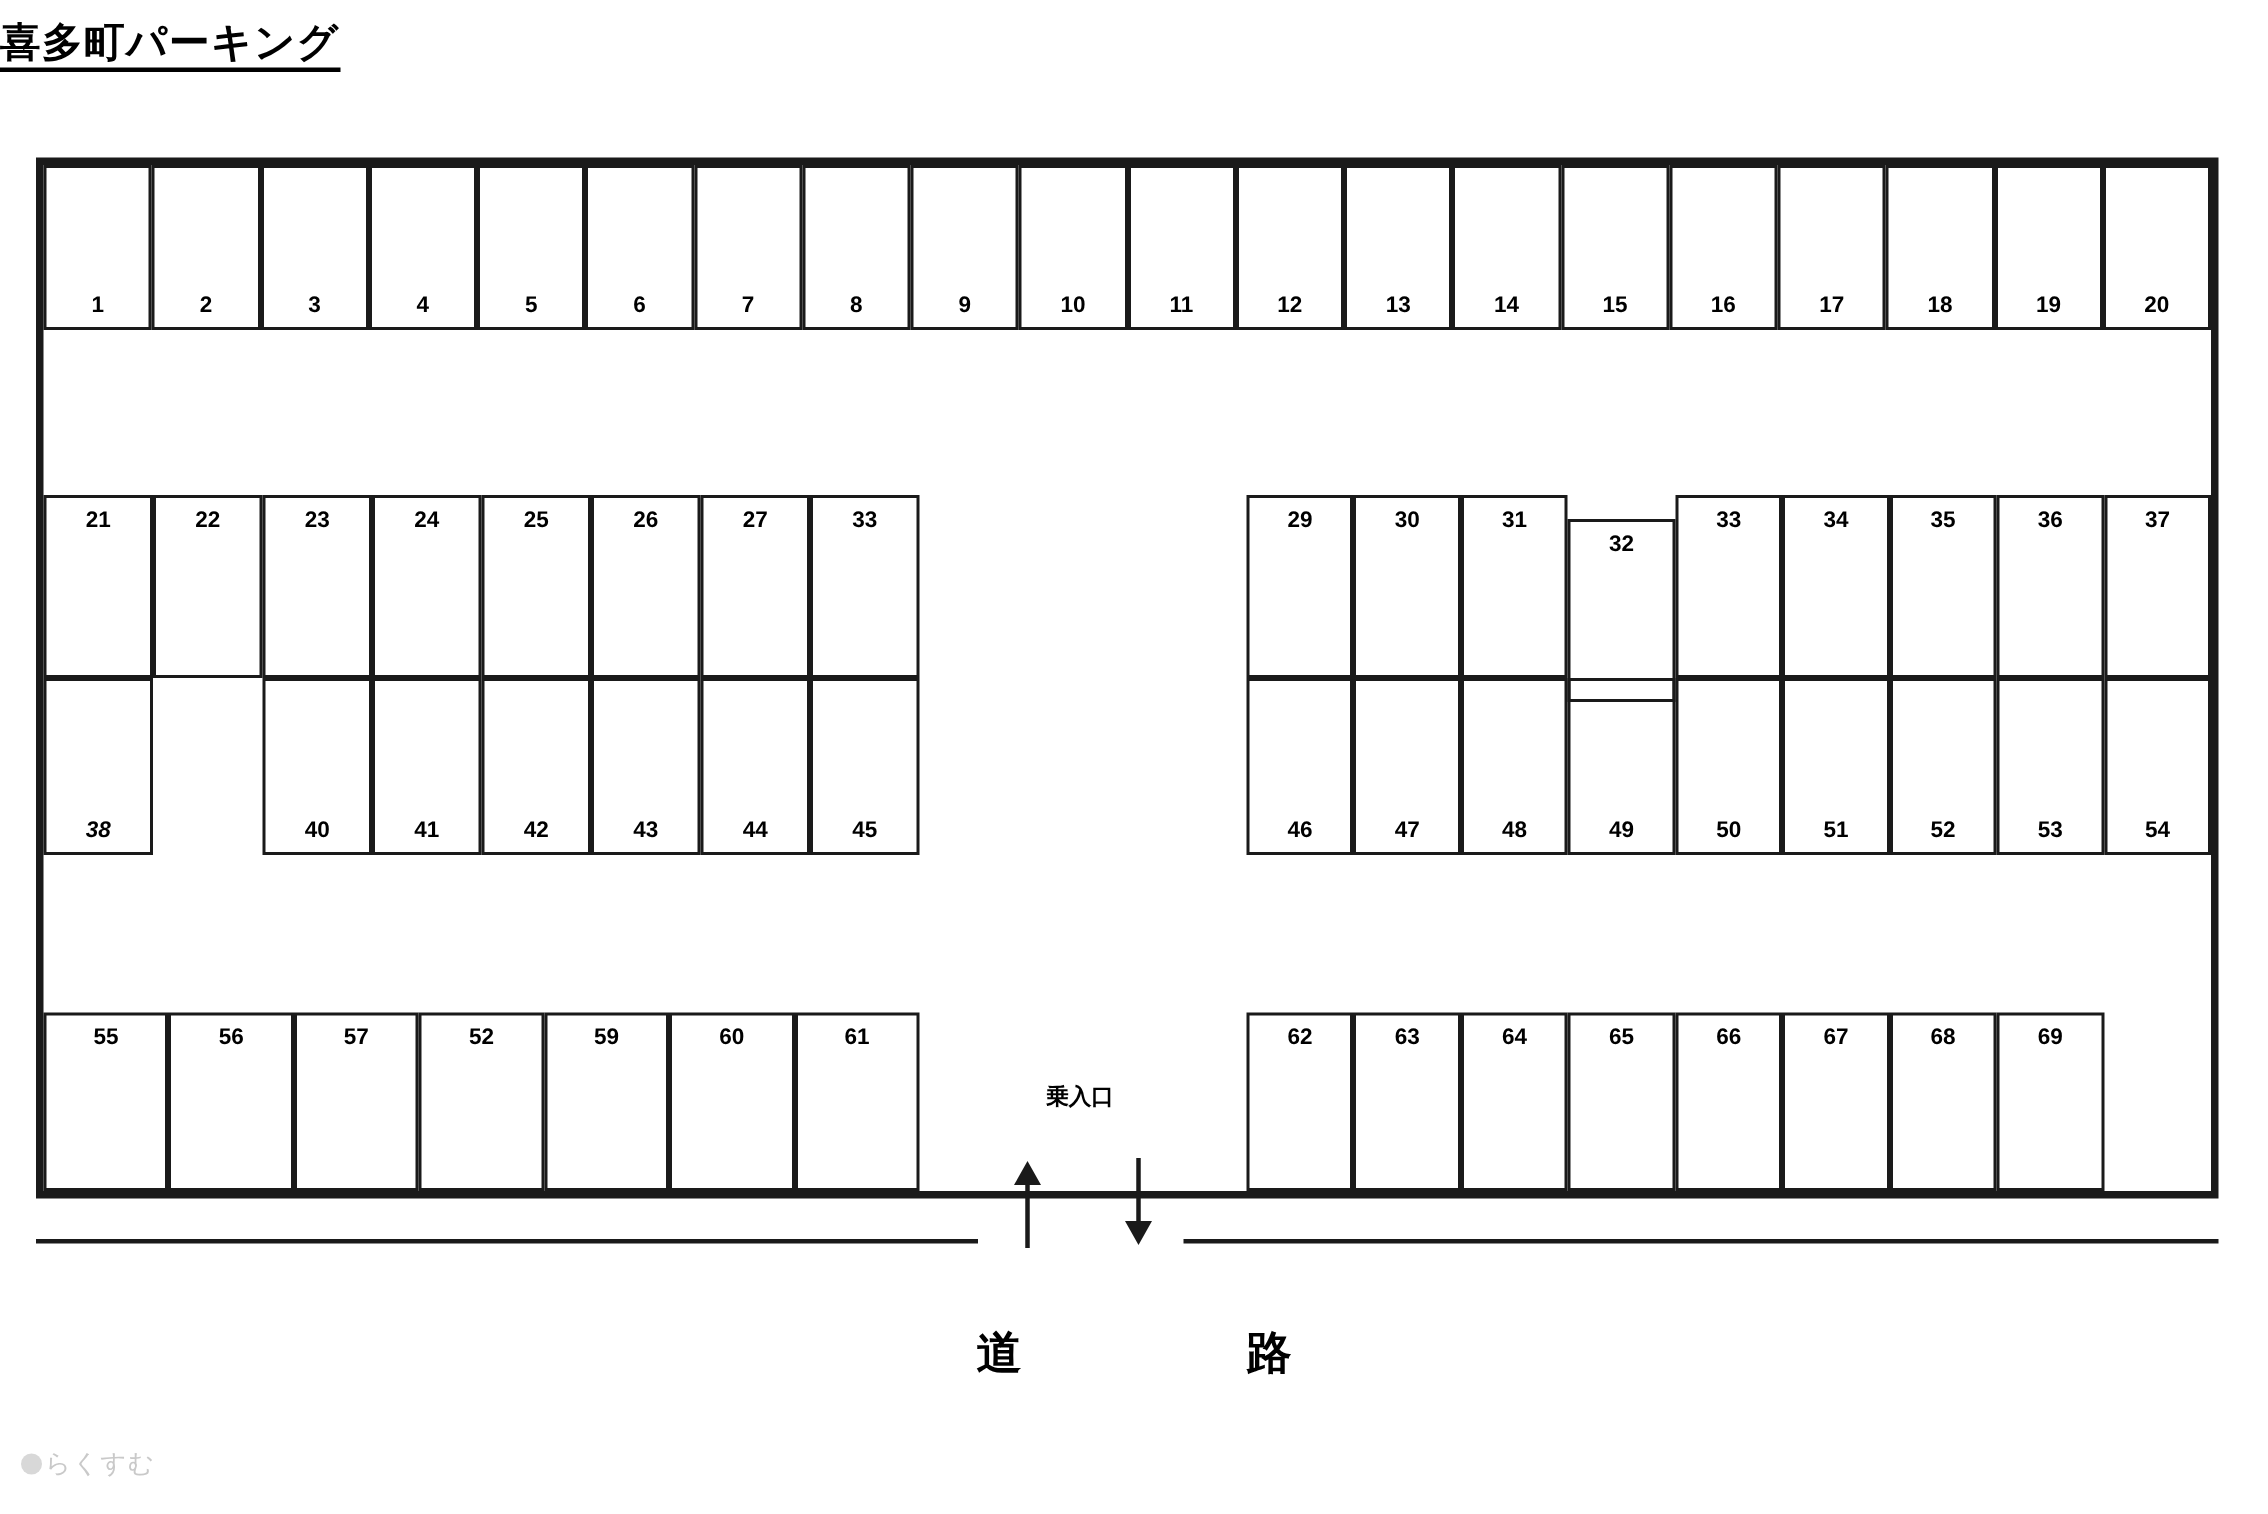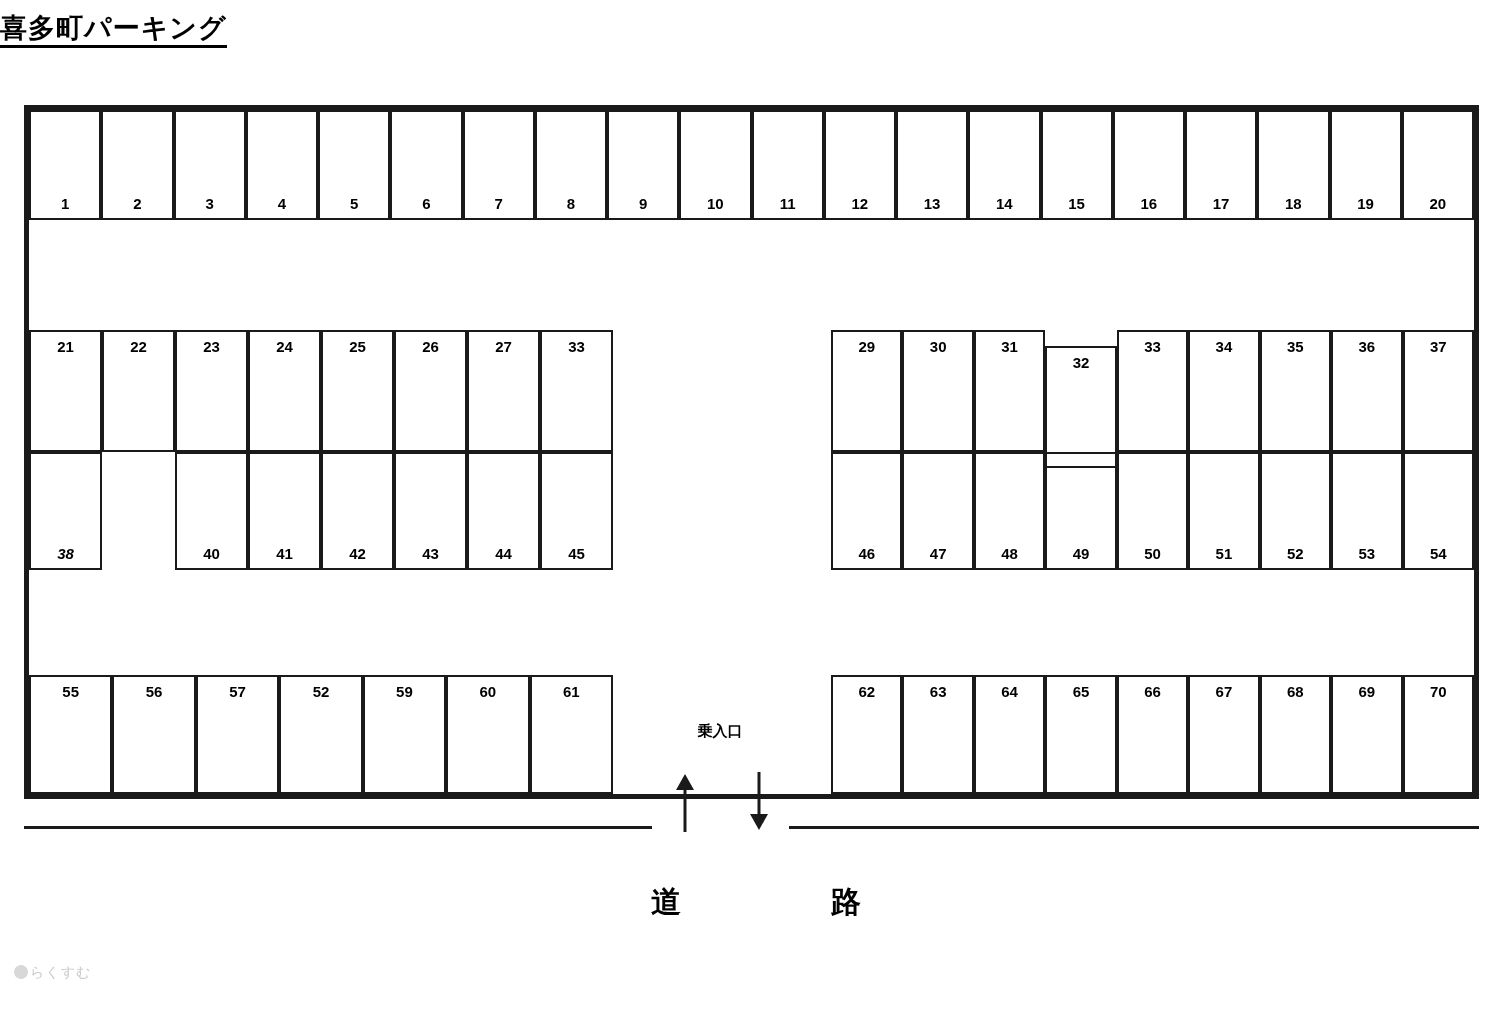--- a/index.html
+++ b/index.html
@@ -101,21 +101,21 @@
     width: 34px;
     height: 60px;
   }
   .arrow svg { display: block; }
 
   
   #watermark {
     position: absolute;
     left: 14px;
     top: 964px;
-    font-size: 14px;
+    font-size: 17px;
     color: #c9c9c9;
     letter-spacing: 1px;
   }
   #watermark .dot {
     display: inline-block;
     width: 14px; height: 14px;
     border-radius: 50%;
     background: #d8d8d8;
     vertical-align: -2px;
     margin-right: 2px;
@@ -348,23 +348,20 @@
       </div>
       <div class="cell" style="left: 357.222px; top: 0px; width: 71.4444px; height: 119px;">
         <span class="num top">67</span>
       </div>
       <div class="cell" style="left: 428.667px; top: 0px; width: 71.4444px; height: 119px;">
         <span class="num top">68</span>
       </div>
       <div class="cell" style="left: 500.111px; top: 0px; width: 71.4444px; height: 119px;">
         <span class="num top">69</span>
       </div>
-      <div class="cell" style="left: 571.556px; top: 0px; width: 71.4444px; height: 119px;">
-        <span class="num top">70</span>
-      </div>
     </div>
 
   <div class="roadline" style="left:24px; top:826px; width:628px;"></div>
   <div class="roadline" style="left:789px; top:826px; width:690px;"></div>
 
   <div id="entrance-label">
     <span>乗入口</span>
   </div>
 
   <div class="arrow" style="left:668px; top:772px;">

